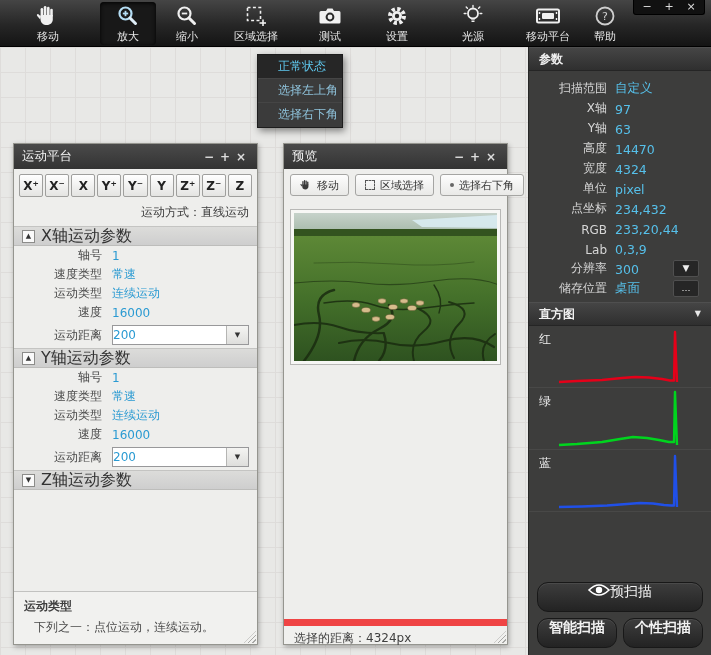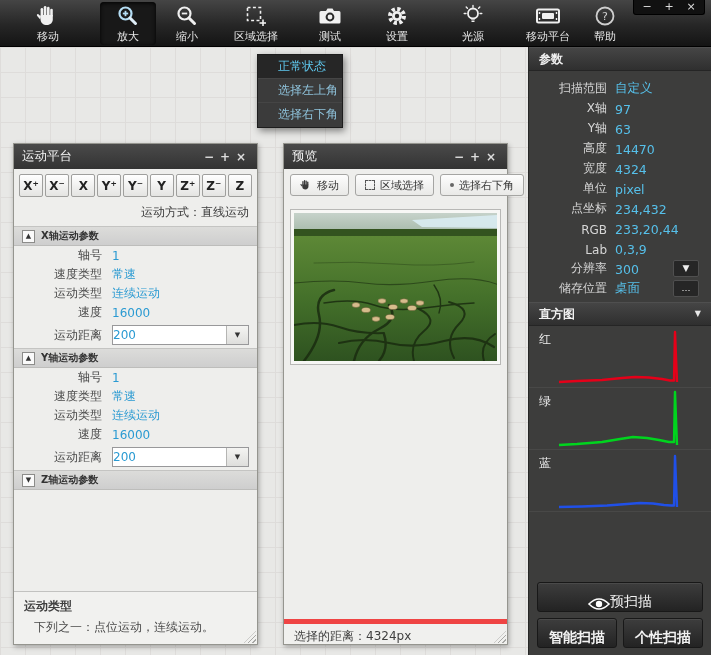--- a/index.html
+++ b/index.html
@@ -49,21 +49,21 @@
     border:1px solid #9f9f9d; border-radius:2px; font-size:12px; font-weight:bold; color:#222;
     display:flex; align-items:center; justify-content:center; cursor:pointer; font-family:inherit; }
   .mode-row { font-size:12px; color:#3c3c3c; padding:2px 8px 5px; flex:0 0 auto;text-align:right; }
 
   .sec-head { height:20px; flex:0 0 auto; background:linear-gradient(#dcdcda,#cecece);
     border-top:1px solid #c4c4c2; border-bottom:1px solid #bdbdbb; display:flex; align-items:center; cursor:pointer; }
   .sec-box { width:13px; height:13px; background:#fafafa; border:1px solid #8c8c8a;
     margin:0 6px 0 8px; text-align:center; color:#333; flex:0 0 auto; }
   .sec-box.up::after { content:"▲"; font-size:7px; line-height:11px; display:block; }
   .sec-box.down::after { content:"▼"; font-size:7px; line-height:11px; display:block; }
-  .sec-title { font-size:10px; font-weight:bold; color:#333; }
+  .sec-title { font-size:16px; font-weight:normal; color:#333; }
 
   .frow { display:flex; align-items:center; height:19px; flex:0 0 auto; }
   .frow .lab { width:88px; text-align:right; font-size:12px; color:#4a4a4a; margin-right:10px; flex:0 0 auto; }
   .frow .val { font-size:12px; color:#2a9ad2; }
   .combo-row { height:26px; }
   .combo { flex:1; height:20px; margin-right:8px; background:#fff; border:1px solid #98989a;
     display:flex; align-items:center; cursor:pointer; }
   .combo .cv { flex:1; font-size:12px; color:#2a9ad2; }
   .combo .ca { width:22px; height:100%; border-left:1px solid #b5b5b3;
     background:linear-gradient(#f4f4f2,#dededc); display:flex; align-items:center; justify-content:center; }
@@ -80,42 +80,42 @@
   
   .pv-toolbar { display:flex; gap:6px; padding:5px 6px; flex:0 0 auto; }
   .pv-btn { height:22px; background:linear-gradient(#fdfdfd,#e9e9e7); border:1px solid #a5a5a3;
     border-radius:3px; display:flex; align-items:center; gap:5px; font-size:11px; color:#333;
     padding:0 9px; cursor:pointer; white-space:nowrap; }
   .i-region-s { width:10px; height:10px; border:1px dashed #555; flex:0 0 auto; }
   .i-dot { width:4px; height:4px; background:#666; border-radius:50%; flex:0 0 auto; }
   .img-frame { margin:9px 7px 0; height:154px; flex:0 0 auto; border:3px solid #f7f7f5;
     outline:1px solid #b8b8b6; overflow:hidden; }
   .img-frame svg { display:block; }
-  .pv-status { flex:0 0 auto; border-top:5px solid #ef4444; background:#f0f0ee; height:25px;
+  .pv-status { flex:0 0 auto; border-top:7px solid #ef4444; background:#f0f0ee; height:25px;
     line-height:24px; font-size:12px; color:#3f3f3f; padding-left:10px; position:relative; }
 
   
   .params { position:absolute; right:0; top:47px; width:183px; height:608px; background:#3d3d3c;
     border-left:1px solid #272727; display:flex; flex-direction:column; z-index:4; }
   .p-head { flex:0 0 auto; height:24px; line-height:24px; background:linear-gradient(#464646,#2f2f2f);
     border-bottom:1px solid #252525; box-shadow:inset 0 1px 0 #4f4f4f; color:#f0f0f0; font-size:12px;
     font-weight:bold; padding-left:10px; position:relative; }
   .h-arrow::after { content:"▼"; position:absolute; right:10px; top:0; font-size:8px; color:#e8e8e8; }
   .p-rows { flex:0 0 auto; padding:6px 0 5px; }
   .prow { display:flex; align-items:flex-end; height:20px; }
   .prow .pl { width:78px; text-align:right; font-size:12px; color:#d6d6d6; flex:0 0 auto; }
   .prow .pv { margin-left:8px; font-size:12.5px; color:#56c0ea; flex:1; }
   .pbtn { width:26px; height:17px; margin-right:12px; background:#262626; border:1px solid #4f4f4f;
     border-radius:2px; color:#eee; font-size:9px; text-align:center; line-height:15px; cursor:pointer; flex:0 0 auto; }
   .chan { flex:0 0 auto; height:62px; border-bottom:1px solid #484847; position:relative; }
   .chan .cl { position:absolute; left:10px; top:5px; font-size:12px; color:#ececec; }
   .chan svg { position:absolute; left:28px; top:0; }
   .scan-btn { flex:0 0 auto; margin:6px 8px 0; height:30px; background:linear-gradient(#3d3d3d,#232323);
-    border:1px solid #181818; border-radius:3px; box-shadow:inset 0 1px 0 #4a4a4a; color:#f2f2f2;
-    font-size:14px; display:flex; align-items:flex-end; justify-content:center; gap:0; cursor:pointer; }
+    border:1px solid #181818; border-radius:11px; box-shadow:inset 0 1px 0 #4a4a4a; color:#f2f2f2;
+    font-size:14px; display:flex; align-items:flex-start; justify-content:center; gap:0; cursor:pointer; }
   .scan-row { flex:0 0 auto; display:flex; gap:6px; margin:6px 8px 7px; }
   .scan-row .scan-btn { flex:1; margin:0;font-weight:bold; }
 </style>
 </head>
 <body>
 
 <div class="app">
 
   <div class="win-controls">
     <span class="win-btn">−</span>

